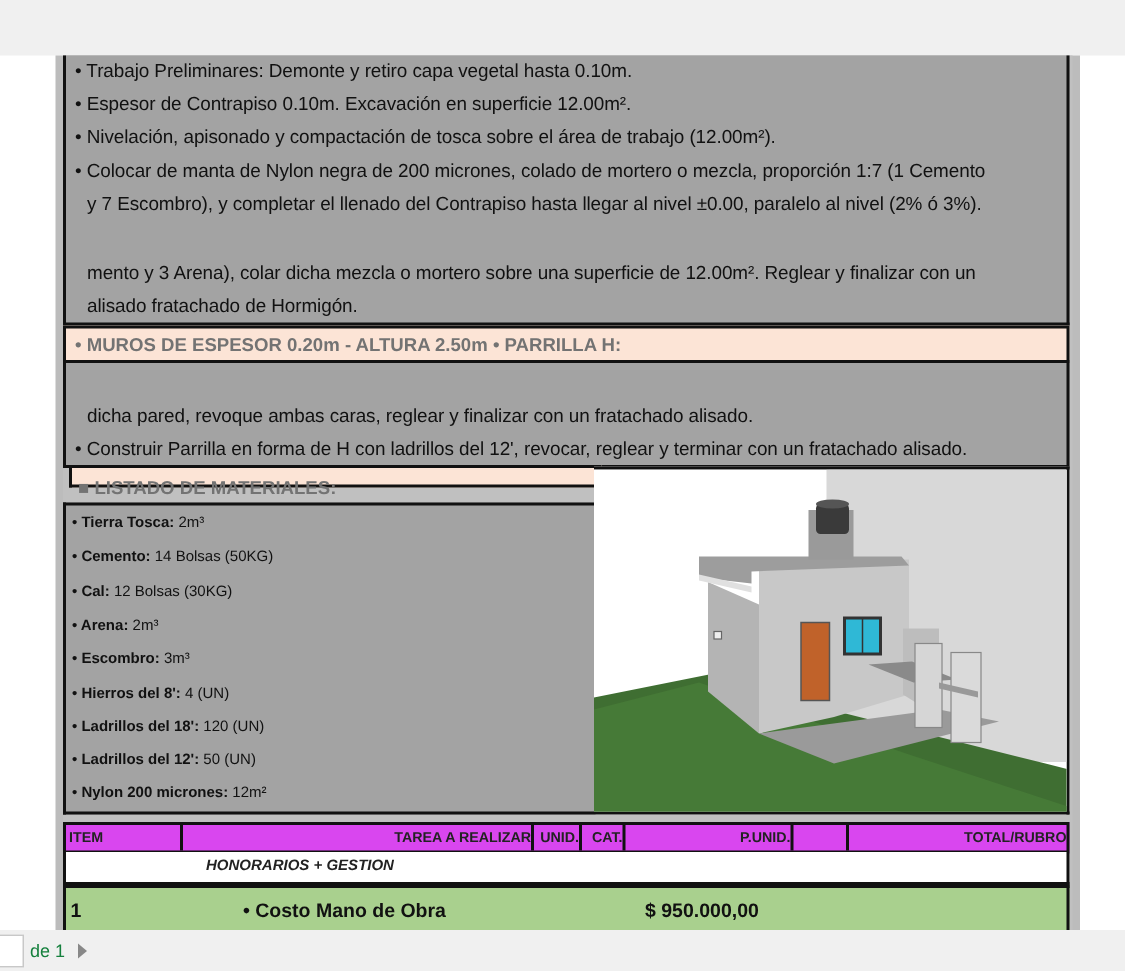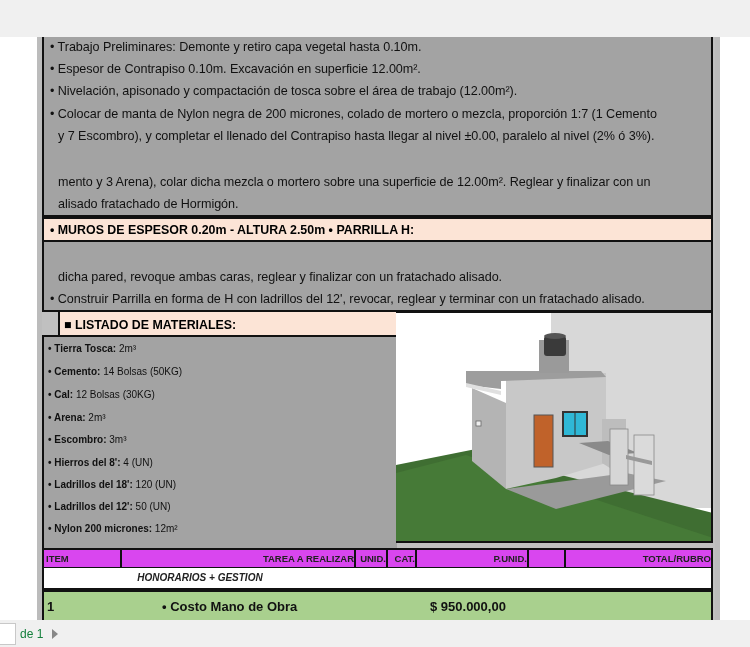--- a/index.html
+++ b/index.html
@@ -4,21 +4,21 @@
 <style>
   * { box-sizing: border-box; margin: 0; padding: 0; }
   html, body { width: 750px; height: 647px; overflow: hidden; background: #ffffff; font-family: "Liberation Sans", sans-serif; }
   .topbar { position: absolute; left: 0; top: 0; width: 750px; height: 37px; background: #f0f0f0; }
   .page-frame { position: absolute; left: 37px; top: 37px; width: 683px; height: 583px; background: #bcbcbc; }
   .doc { position: absolute; left: 42px; top: 37px; width: 673px; height: 583px; background: #c0c0c0; }
   .box { position: absolute; border: 2px solid #111; }
   .green { background: #a3a3a3; }
   .pink { background: #fce4d6; }
   .line { position: absolute; left: 6px; font-size: 12.6px; color: #111; white-space: nowrap; letter-spacing: -0.05px; }
-  .hdr { position: absolute; left: 6px; font-size: 12.4px; font-weight: bold; color: #000000; white-space: nowrap; }
+  .hdr { position: absolute; left: 6px; font-size: 12.4px; font-weight: bold; color: #737373; white-space: nowrap; }
   .mat { position: absolute; left: 4px; font-size: 10px; color: #111; white-space: nowrap; }
   .mat b { font-weight: bold; }
   .tbl-head { position: absolute; left: 42px; top: 548px; width: 671px; height: 21px; background: #d946ef; border: 2px solid #111; }
   .th { position: absolute; top: 0; height: 17px; font-size: 9.5px; font-weight: bold; line-height: 17px; color: #222; border-right: 2px solid #111; text-align: right; }
   .hon { position: absolute; left: 42px; top: 568px; width: 671px; height: 22px; background: #fff; border: 2px solid #111; border-top: none; }
   .row1 { position: absolute; left: 42px; top: 590px; width: 671px; height: 30px; background: #a9d08e; border-left: 2px solid #111; border-right: 2px solid #111; border-top: 2px solid #111; }
   .bottombar { position: absolute; left: 0; top: 620px; width: 750px; height: 27px; background: #f0f0f0; }
   .page-input { position: absolute; left: -2px; top: 3px; width: 18px; height: 22px; background: #fff; border: 1px solid #c8c8c8; }
 </style>
 </head>
@@ -41,25 +41,25 @@
 
 <div class="box pink" style="left:42px; top:217px; width:671px; height:25px;">
   <div class="hdr" style="top:4px;">• MUROS DE ESPESOR 0.20m - ALTURA 2.50m •  PARRILLA H:</div>
 </div>
 
 <div class="box green" style="left:42px; top:240px; width:671px; height:72px;">
   <div class="line" style="top:28px; left:14px;">dicha pared, revoque ambas caras, reglear y finalizar con un fratachado alisado.</div>
   <div class="line" style="top:50px;">• Construir Parrilla en forma de H con ladrillos del 12', revocar, reglear y terminar con un fratachado alisado.</div>
 </div>
 
-<div class="box pink" style="left:58px; top:310px; width:355px; height:27px; border-right:none;">
+<div class="box pink" style="left:46px; top:310px; width:355px; height:15px; border-right:none;">
   <div class="hdr" style="top:6px; left:4px;">■ LISTADO DE MATERIALES:</div>
 </div>
 
-<div class="box green" style="left:42px; top:335px; width:355px; height:232px; border-right:none;">
+<div class="box green" style="left:42px; top:335px; width:355px; height:208px; border-right:none;">
   <div class="mat" style="top:6px;"><b>• Tierra Tosca:</b><span> 2m³</span></div>
   <div class="mat" style="top:29px;"><b>• Cemento:</b><span> 14 Bolsas (50KG)</span></div>
   <div class="mat" style="top:52px;"><b>• Cal:</b><span> 12 Bolsas (30KG)</span></div>
   <div class="mat" style="top:75px;"><b>• Arena:</b><span> 2m³</span></div>
   <div class="mat" style="top:97px;"><b>• Escombro:</b><span> 3m³</span></div>
   <div class="mat" style="top:120px;"><b>• Hierros del 8':</b><span> 4 (UN)</span></div>
   <div class="mat" style="top:142px;"><b>• Ladrillos del 18':</b><span> 120 (UN)</span></div>
   <div class="mat" style="top:164px;"><b>• Ladrillos del 12':</b><span> 50 (UN)</span></div>
   <div class="mat" style="top:186px;"><b>• Nylon 200 micrones:</b><span> 12m²</span></div>
 </div>

